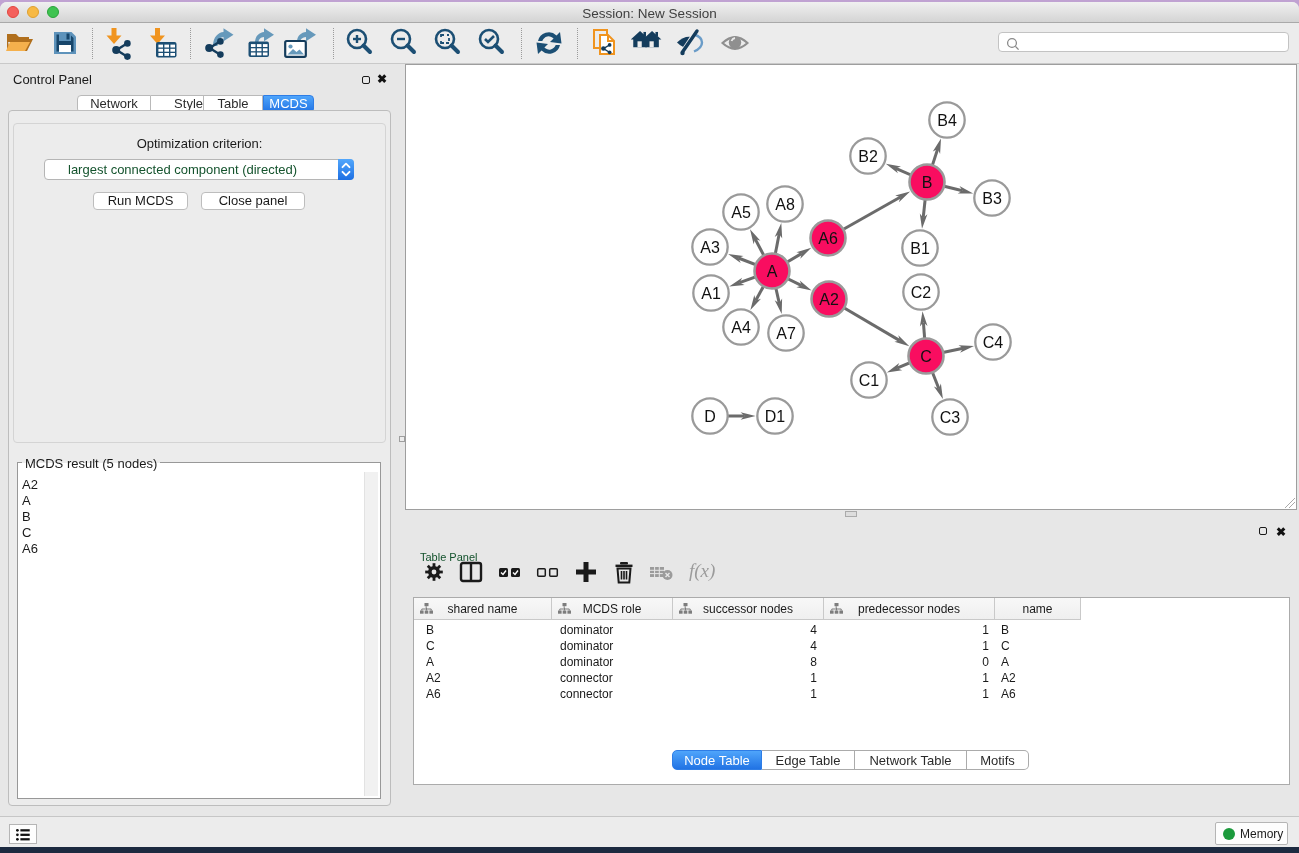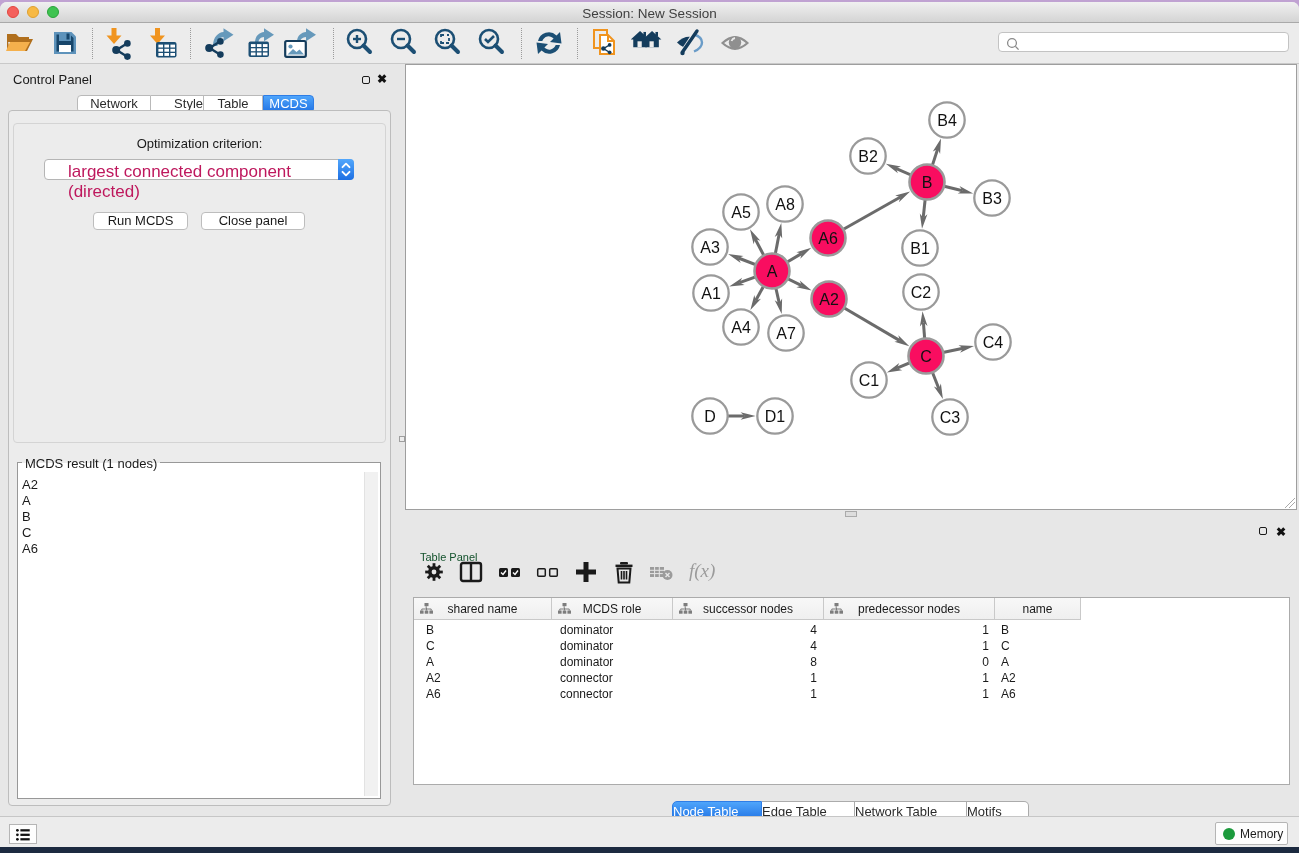--- a/index.html
+++ b/index.html
@@ -13,36 +13,36 @@
 .sep { position:absolute; top:5px; height:31px; width:0; border-left:1px dotted #9a9a9a; }
 #statusbar { position:absolute; left:0; top:816px; width:1299px; height:31px; background:#ececec; border-top:1px solid #c6c6c6; }
 #bottomdark { position:absolute; left:0; top:847px; width:1299px; height:6px; background:#1c2a40; }
 #cp-title { position:absolute; left:13px; top:72px; font-size:13px; color:#1a1a1a; }
 .tab { position:absolute; top:95px; height:18px; background:#fff; border:1px solid #b9b9b9; font-size:13px; color:#2b2b2b; text-align:center; line-height:16px; }
 .tabsel { background:linear-gradient(#4fa5fb,#2173e4); color:#fff; border-color:#2e7de6; }
 #cp-outer { position:absolute; left:8px; top:110px; width:383px; height:696px; background:#ececec; border:1px solid #bdbdbd; border-radius:4px; }
 #cp-inner { position:absolute; left:13px; top:123px; width:373px; height:320px; border:1px solid #d4d4d4; border-radius:4px; }
 #opt-label { position:absolute; left:8px; width:383px; top:136px; text-align:center; font-size:13px; color:#1a1a1a; }
 #dropdown { position:absolute; left:44px; top:159px; width:310px; height:21px; background:#fff; border:1px solid #b5b5b5; border-radius:4px; }
-#dropdown .txt { position:absolute; left:23px; top:2px; font-size:17px; color:#be185d; }
+#dropdown .txt { position:absolute; left:23px; top:2px; font-size:13px; color:#14532d; }
 #dd-step { position:absolute; right:-1px; top:-1px; width:16px; height:21px; background:linear-gradient(#52a7fc,#1d6fe3); border-radius:0 4px 4px 0; }
-.btn { position:absolute; top:192px; height:18px; background:#fff; border:1px solid #bdbdbd; border-radius:4px; font-size:13px; color:#1a1a1a; text-align:center; line-height:16px;margin-top:20px; }
+.btn { position:absolute; top:192px; height:18px; background:#fff; border:1px solid #bdbdbd; border-radius:4px; font-size:13px; color:#1a1a1a; text-align:center; line-height:16px; }
 #fieldset { position:absolute; left:17px; top:462px; width:364px; height:337px; background:#fff; border:1px solid #989898; }
 #fieldset .legend { position:absolute; left:4px; top:-7px; background:linear-gradient(#ececec 50%,#ffffff 50%); padding:0 3px; font-size:13px; color:#1a1a1a; }
 #fieldset .items { position:absolute; left:4px; top:14px; font-size:13px; color:#1a1a1a; line-height:16px; }
 #fieldset .sb { position:absolute; right:2px; top:9px; width:14px; bottom:2px; background:#f1f1f1; border-left:1px solid #e2e2e2; }
 #netframe { position:absolute; left:405px; top:64px; width:892px; height:446px; background:#fff; border:1px solid #9e9e9e; }
 #netframe .bar { position:absolute; left:0; top:0; right:0; height:22px; background:linear-gradient(#f4f4f4,#dbdbdb); border-bottom:1px solid #b2b2b2; }
 #netframe .title { position:absolute; left:0; right:0; top:4px; text-align:center; font-size:13px; color:#333; }
 .tls { position:absolute; top:6px; width:11px; height:11px; border-radius:50%; }
 #tp-title { position:absolute; left:420px; top:551px; font-size:11px; color:#14532d; }
 #tablebox { position:absolute; left:413px; top:597px; width:877px; height:188px; background:#fff; border:1px solid #ababab; }
 .hcell { position:absolute; top:0; height:22px; background:linear-gradient(#f8f8f8,#efefef); border-right:1px solid #c9c9c9; border-bottom:1px solid #c9c9c9; font-size:12px; color:#1a1a1a; text-align:center; line-height:22px; }
 .trow { position:absolute; font-size:12px; color:#1a1a1a; height:16px; line-height:16px; white-space:pre; }
-.btab { position:absolute; top:801px; height:20px; background:#fff; border:1px solid #ababab; font-size:13px; color:#2b2b2b; line-height:19px; }
+.btab { position:absolute; top:750px; height:20px; background:#fff; border:1px solid #ababab; font-size:13px; color:#2b2b2b; text-align:center; line-height:19px; }
 .btabsel { background:linear-gradient(#4fa5fb,#2173e4); color:#fff; border-color:#2e7de6; }
 #listbtn { position:absolute; left:9px; top:824px; width:28px; height:20px; background:#fdfdfd; border:1px solid #b5b5b5; }
 #membtn { position:absolute; left:1215px; top:822px; width:73px; height:23px; background:#fdfdfd; border:1px solid #b5b5b5; border-radius:2px; font-size:12px; color:#1a1a1a; }
 .flicon { position:absolute; width:8px; height:8px; border:1.5px solid #1a1a1a; border-radius:2px; }
 .xicon { position:absolute; font-size:12px; font-weight:bold; color:#111; }
 </style>
 </head>
 <body>
 <div id="win"></div>
 <div id="titlebar">
@@ -217,21 +217,21 @@
   <div id="dd-step">
     <svg width="16" height="21" viewBox="0 0 16 21">
         <path d="M4.5 8.2 L8 4.7 L11.5 8.2" fill="none" stroke="#fff" stroke-width="1.9" stroke-linecap="round" stroke-linejoin="round"></path>
         <path d="M4.5 12.8 L8 16.3 L11.5 12.8" fill="none" stroke="#fff" stroke-width="1.9" stroke-linecap="round" stroke-linejoin="round"></path>
       </svg>
   </div>
 </div>
 <div class="btn" style="left:93px;width:95px;">Run MCDS</div>
 <div class="btn" style="left:201px;width:104px;">Close panel</div>
 <div id="fieldset">
-  <div class="legend">MCDS result (1 nodes)</div>
+  <div class="legend">MCDS result (5 nodes)</div>
   <div class="items">A2<br>A<br>B<br>C<br>A6</div>
   <div class="sb"></div>
 </div>
 <div id="netframe">
   <svg style="position:absolute;right:1px;bottom:1px" width="12" height="12" viewBox="0 0 12 12">
       <line x1="2" y1="12" x2="12" y2="2" stroke="#aaa" stroke-width="1"></line>
       <line x1="6" y1="12" x2="12" y2="6" stroke="#aaa" stroke-width="1"></line>
     </svg>
 </div>
 <div id="graphholder">

